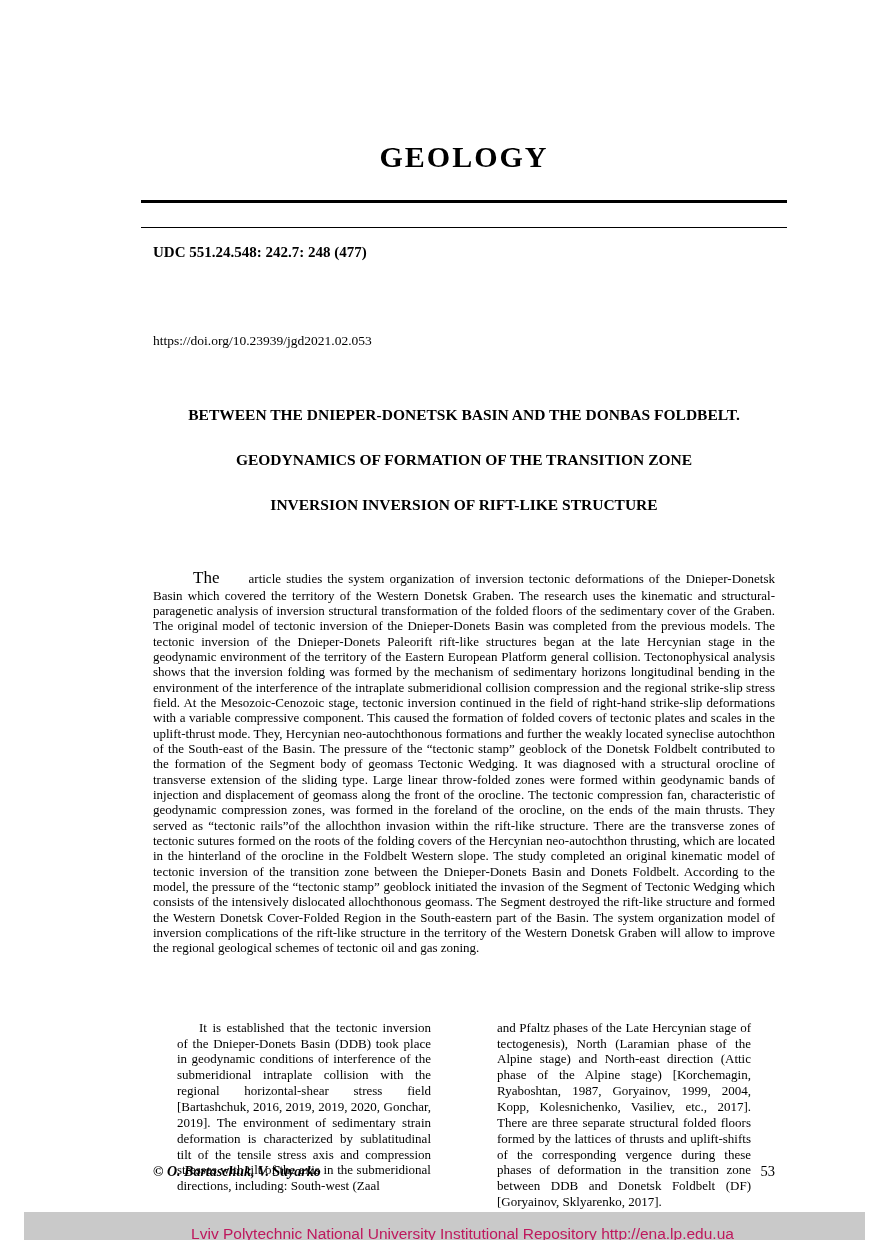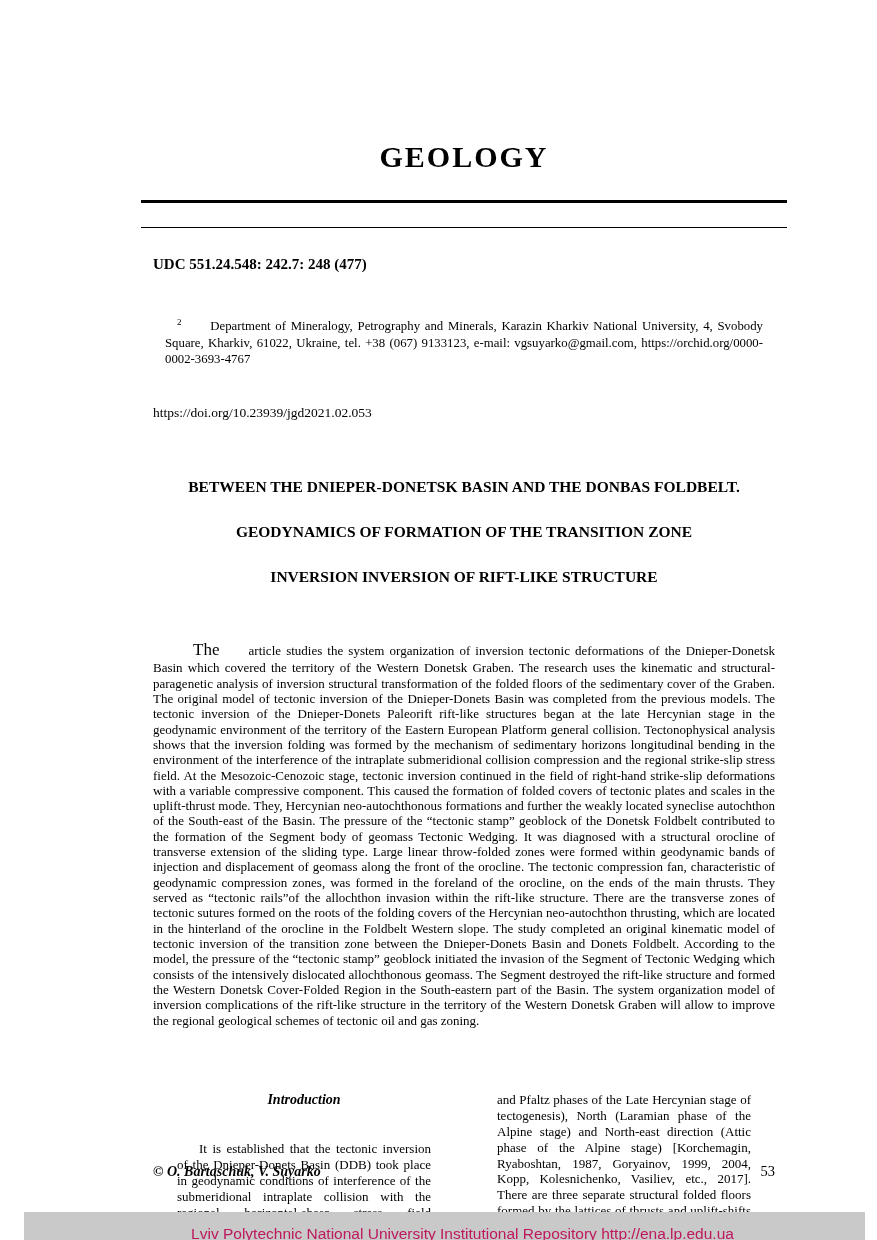--- a/index.html
+++ b/index.html
@@ -22,35 +22,35 @@
     font-weight: bold;
     letter-spacing: 2px;
   }
   .double-rule {
     margin-top: 14px;
     height: 3px;
     border-top: 3px solid #000;
     border-bottom: 1px solid #000;
   }
 
-  .udc { margin-top: 16px; font-size: 15px; font-weight: bold; }
+  .udc { margin-top: 4px; font-size: 15px; font-weight: bold; }
 
   .authors { margin-top: 16px; font-size: 16px; }
   .authors sup { font-size: 10px; }
 
   .affiliations { margin-top: 8px; }
   .affiliation {
     font-size: 12.8px;
     line-height: 1.28;
     text-align: justify;
     margin-bottom: 2px;
   }
   .affiliation sup { font-size: 9px; }
 
-  .doi { margin-top: 0; font-size: 13.5px; }
+  .doi { margin-top: 16px; font-size: 13.5px; }
 
   .article-title {
     margin-top: 20px;
     text-align: center;
     font-size: 15.5px;
     font-weight: bold;
     line-height: 1.35;
   }
 
   .abstract {
@@ -125,37 +125,35 @@
 <div class="page">
   <div class="content">
 
     <div class="journal-title">GEOLOGY</div>
     <div class="double-rule"></div>
 
     <div class="udc">UDC 551.24.548: 242.7: 248 (477)</div>
 
 
     <div class="affiliations">
-      <p class="affiliation"><sup>2</sup><span> Department of Mineralogy, Petrography and Minerals, Karazin Kharkiv National University, 4, Svobody Square, Kharkiv, 61022, Ukraine, tel. +38 (067) 9133123, e-mail: vgsuyarko@gmail.com, https://orchid.org/0000-0002-3693-4767</span></p>
     </div>
 
     <div class="doi">https://doi.org/10.23939/jgd2021.02.053</div>
 
     <div class="article-title">
       <div>BETWEEN THE DNIEPER-DONETSK BASIN AND THE DONBAS FOLDBELT.</div>
       <div>GEODYNAMICS OF FORMATION OF THE TRANSITION ZONE</div>
       <div>INVERSION INVERSION OF RIFT-LIKE STRUCTURE</div>
     </div>
 
     <p class="abstract"><span class="lead">The</span><span> article studies the system organization of inversion tectonic deformations of the Dnieper-Donetsk Basin which covered the territory of the Western Donetsk Graben. The research uses the kinematic and structural-paragenetic analysis of inversion structural transformation of the folded floors of the sedimentary cover of the Graben. The original model of tectonic inversion of the Dnieper-Donets Basin was completed from the previous models. The tectonic inversion of the Dnieper-Donets Paleorift rift-like structures began at the late Hercynian stage in the geodynamic environment of the territory of the Eastern European Platform general collision. Tectonophysical analysis shows that the inversion folding was formed by the mechanism of sedimentary horizons longitudinal bending in the environment of the interference of the intraplate submeridional collision compression and the regional strike-slip stress field. At the Mesozoic-Cenozoic stage, tectonic inversion continued in the field of right-hand strike-slip deformations with a variable compressive component. This caused the formation of folded covers of tectonic plates and scales in the uplift-thrust mode. They, Hercynian neo-autochthonous formations and further the weakly located syneclise autochthon of the South-east of the Basin. The pressure of the “tectonic stamp” geoblock of the Donetsk Foldbelt contributed to the formation of the Segment body of geomass Tectonic Wedging. It was diagnosed with a structural orocline of transverse extension of the sliding type. Large linear throw-folded zones were formed within geodynamic bands of injection and displacement of geomass along the front of the orocline. The tectonic compression fan, characteristic of geodynamic compression zones, was formed in the foreland of the orocline, on the ends of the main thrusts. They served as “tectonic rails”of the allochthon invasion within the rift-like structure. There are the transverse zones of tectonic sutures formed on the roots of the folding covers of the Hercynian neo-autochthon thrusting, which are located in the hinterland of the orocline in the Foldbelt Western slope. The study completed an original kinematic model of tectonic inversion of the transition zone between the Dnieper-Donets Basin and Donets Foldbelt. According to the model, the pressure of the “tectonic stamp” geoblock initiated the invasion of the Segment of Tectonic Wedging which consists of the intensively dislocated allochthonous geomass. The Segment destroyed the rift-like structure and formed the Western Donetsk Cover-Folded Region in the South-eastern part of the Basin. The system organization model of inversion complications of the rift-like structure in the territory of the Western Donetsk Graben will allow to improve the regional geological schemes of tectonic oil and gas zoning.</span></p>
 
 
     <div class="columns">
       <div class="col">
-        <h3 class="section-heading">Introduction</h3>
         <p class="body-par indent">It is established that the tectonic inversion of the Dnieper-Donets Basin (DDB) took place in geodynamic conditions of interference of the submeridional intraplate collision with the regional horizontal-shear stress field [Bartashchuk, 2016, 2019, 2019, 2020, Gonchar, 2019]. The environment of sedimentary strain deformation is characterized by sublatitudinal tilt of the tensile stress axis and compression stresses with tilt of the axis in the submeridional directions, including: South-west (Zaal</p>
       </div>
       <div class="col">
         <p class="body-par">and Pfaltz phases of the Late Hercynian stage of tectogenesis), North (Laramian phase of the Alpine stage) and North-east direction (Attic phase of the Alpine stage) [Korchemagin, Ryaboshtan, 1987, Goryainov, 1999, 2004, Kopp, Kolesnichenko, Vasiliev, etc., 2017]. There are three separate structural folded floors formed by the lattices of thrusts and uplift-shifts of the corresponding vergence during these phases of deformation in the transition zone between DDB and Donetsk Foldbelt (DF) [Goryainov, Sklyarenko, 2017].</p>
       </div>
     </div>
 
   </div>
 
   <div class="footer">

